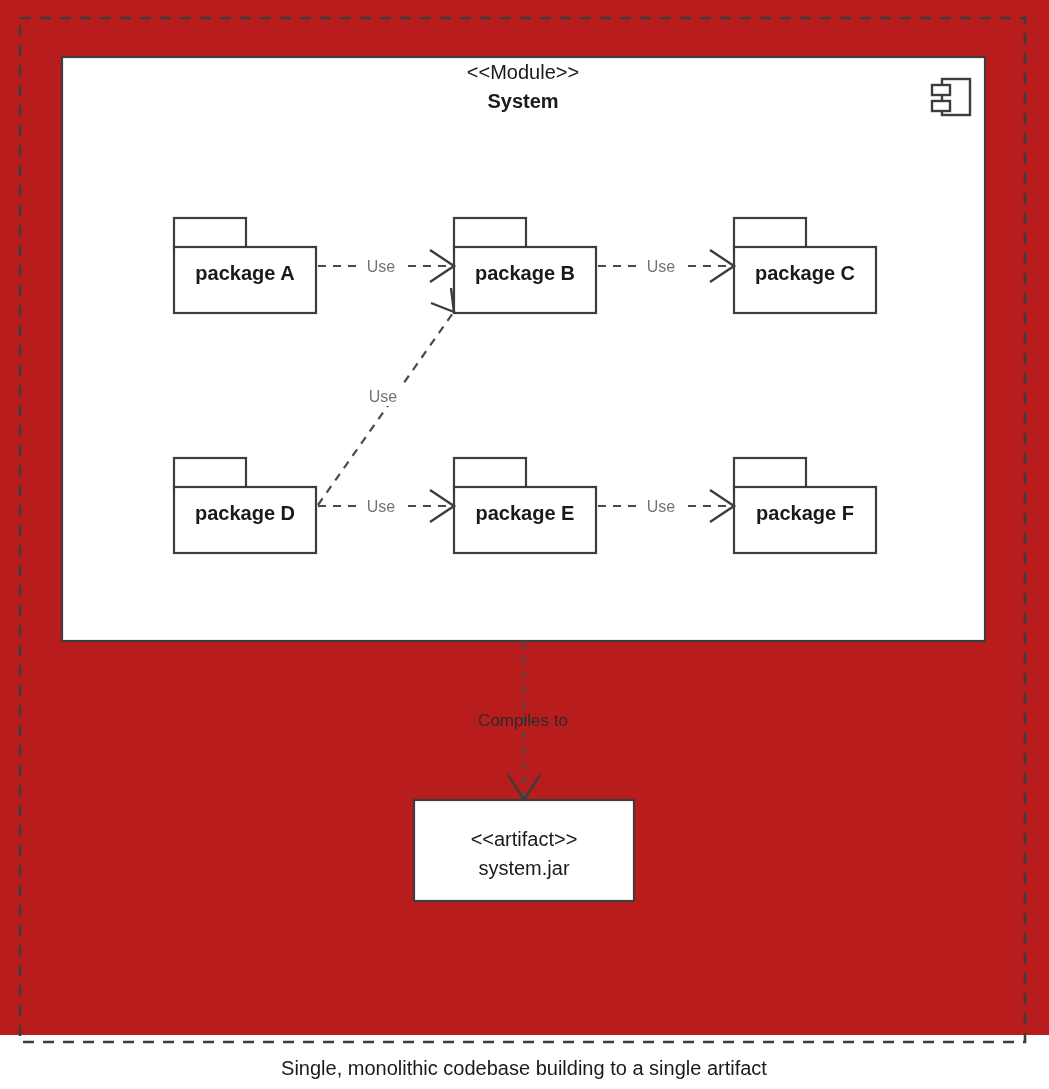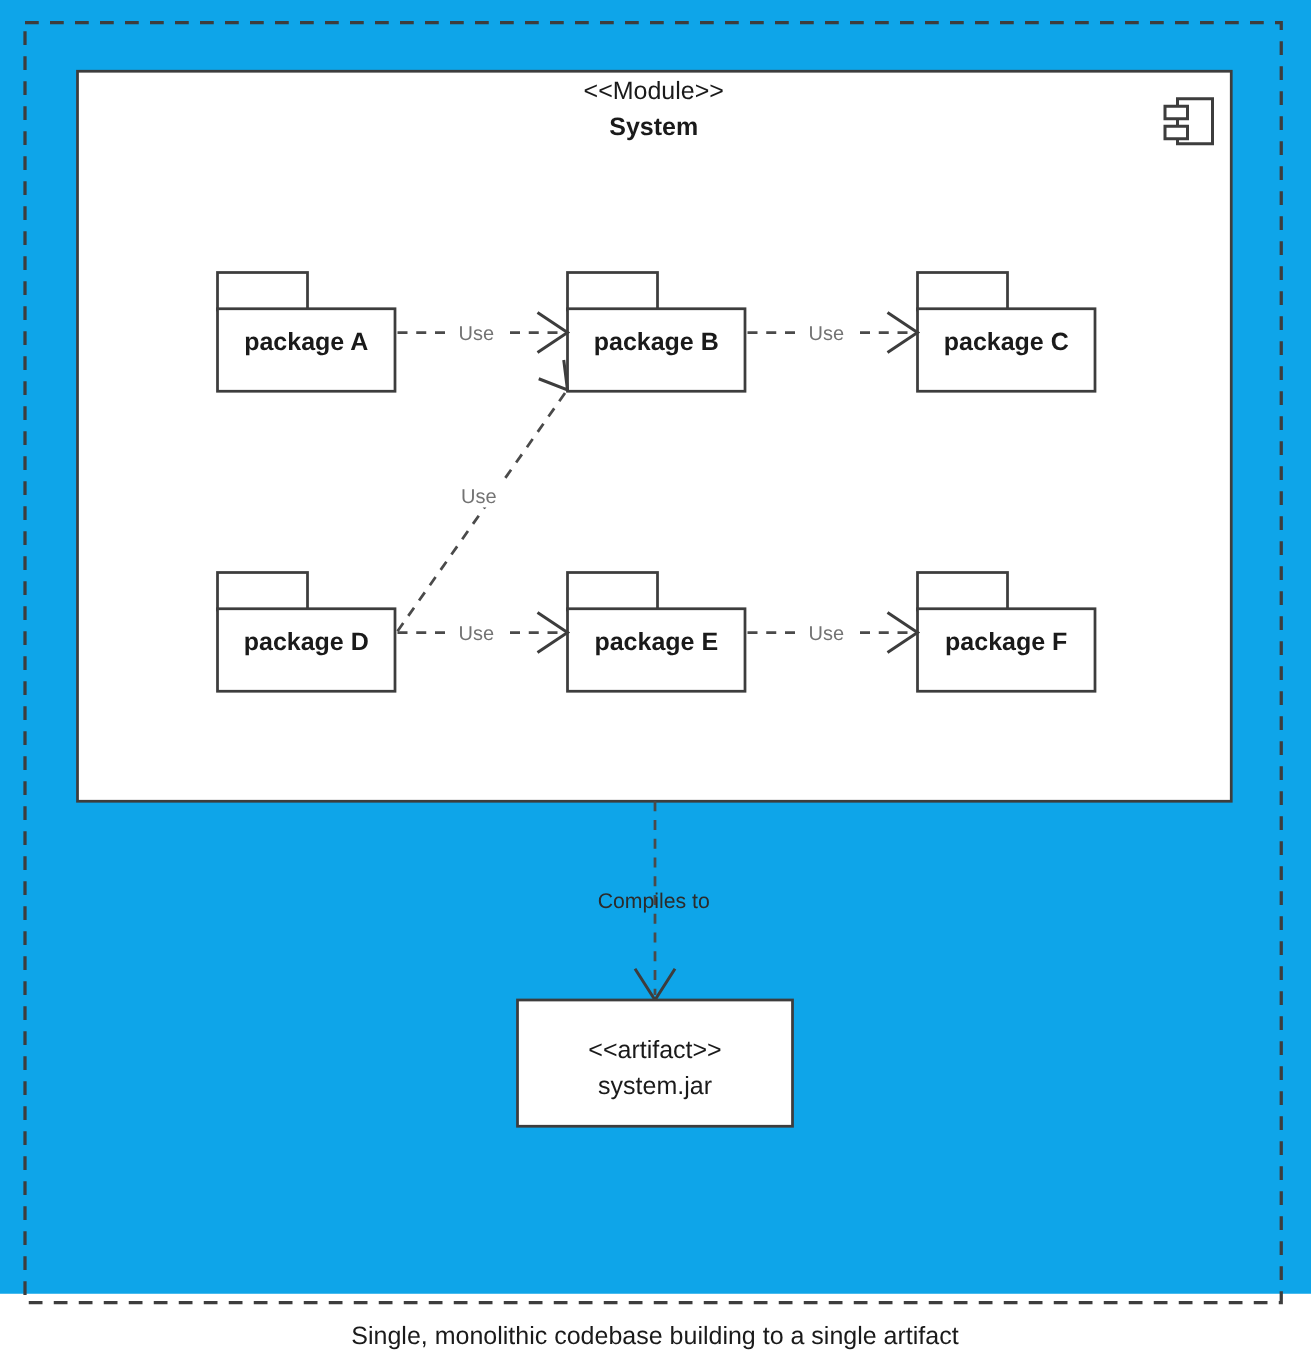--- a/index.html
+++ b/index.html
@@ -10,21 +10,21 @@
   body {
     font-family: "Liberation Sans", sans-serif;
     width: 1049px;
     height: 1089px;
     overflow: hidden;
   }
   #canvas {
     position: relative;
     width: 1049px;
     height: 1035px;
-    background: #0ea5e9;
+    background: #b91c1c;
     text-align: center;
   }
   svg.diagram {
     position: absolute;
     left: 0;
     top: 0;
     width: 1049px;
     height: 1089px;
   }
   .stroke-box {

